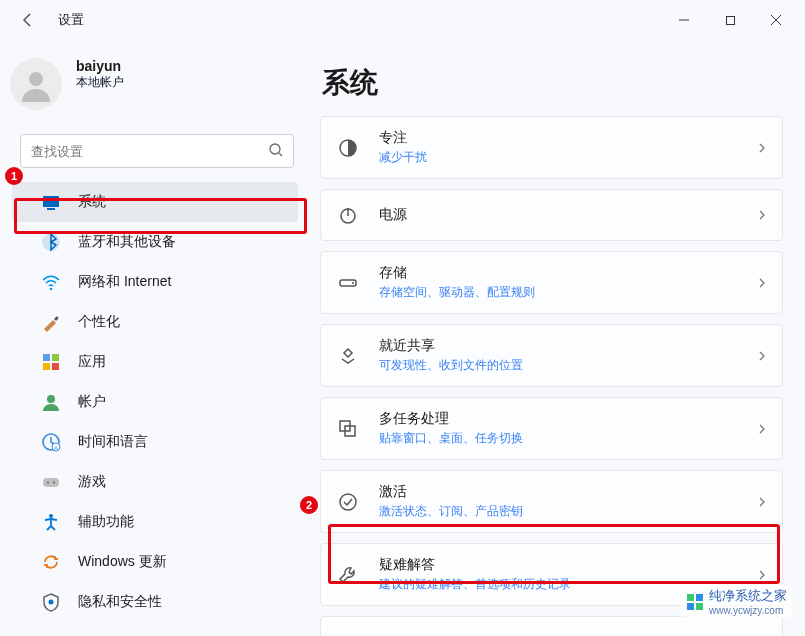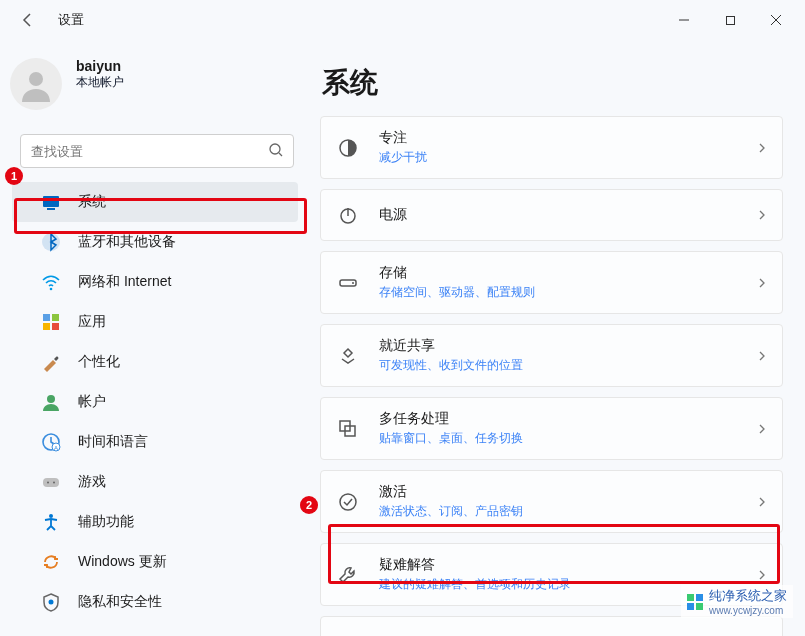--- a/index.html
+++ b/index.html
@@ -113,36 +113,36 @@
             <svg width="20" height="20" viewBox="0 0 20 20">
               <path d="M2 8c5-5 11-5 16 0M5 11c3-3 7-3 10 0M8 14c1.3-1.3 2.7-1.3 4 0" fill="none" stroke="#0099e6" stroke-width="1.6"></path>
               <circle cx="10" cy="17" r="1.3" fill="#0099e6"></circle>
             </svg>
           </span>
           <span class="nav-label">网络和 Internet</span>
         </div>
         <div class="nav-item">
           <span class="nav-ico">
             <svg width="20" height="20" viewBox="0 0 20 20">
+              <path d="M3 17l9-9 3 3-9 9z" fill="#c98a4f"></path>
+              <path d="M13 7l2-2c1-1 2 0 2 0s1 1 0 2l-2 2" fill="#555"></path>
+            </svg>
+          </span>
+          <span class="nav-label">个性化</span>
+        </div>
+        <div class="nav-item">
+          <span class="nav-ico">
+            <svg width="20" height="20" viewBox="0 0 20 20">
               <rect x="2" y="2" width="7" height="7" fill="#5aa0e6"></rect>
               <rect x="11" y="2" width="7" height="7" fill="#8cc63f"></rect>
               <rect x="2" y="11" width="7" height="7" fill="#f7b500"></rect>
               <rect x="11" y="11" width="7" height="7" fill="#e74c3c"></rect>
             </svg>
           </span>
           <span class="nav-label">应用</span>
-        </div>
-        <div class="nav-item">
-          <span class="nav-ico">
-            <svg width="20" height="20" viewBox="0 0 20 20">
-              <path d="M3 17l9-9 3 3-9 9z" fill="#c98a4f"></path>
-              <path d="M13 7l2-2c1-1 2 0 2 0s1 1 0 2l-2 2" fill="#555"></path>
-            </svg>
-          </span>
-          <span class="nav-label">个性化</span>
         </div>
         <div class="nav-item">
           <span class="nav-ico">
             <svg width="20" height="20" viewBox="0 0 20 20">
               <circle cx="10" cy="7" r="4" fill="#4aa564"></circle>
               <path d="M2 19c0-4 3.5-7 8-7s8 3 8 7" fill="#4aa564"></path>
             </svg>
           </span>
           <span class="nav-label">帐户</span>
         </div>

